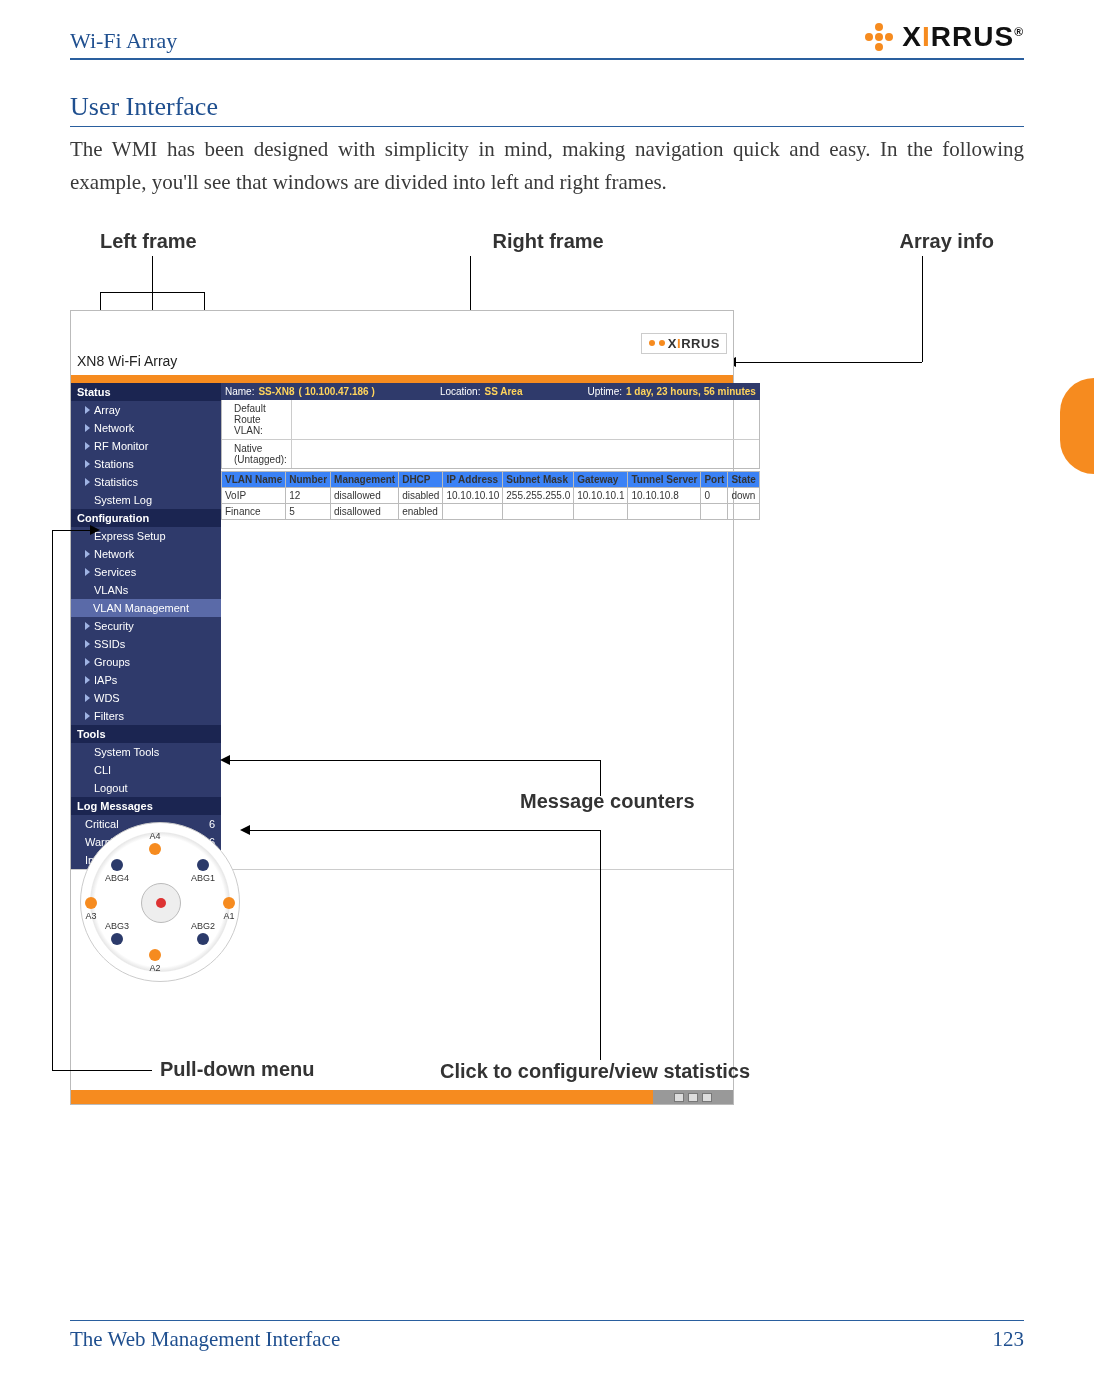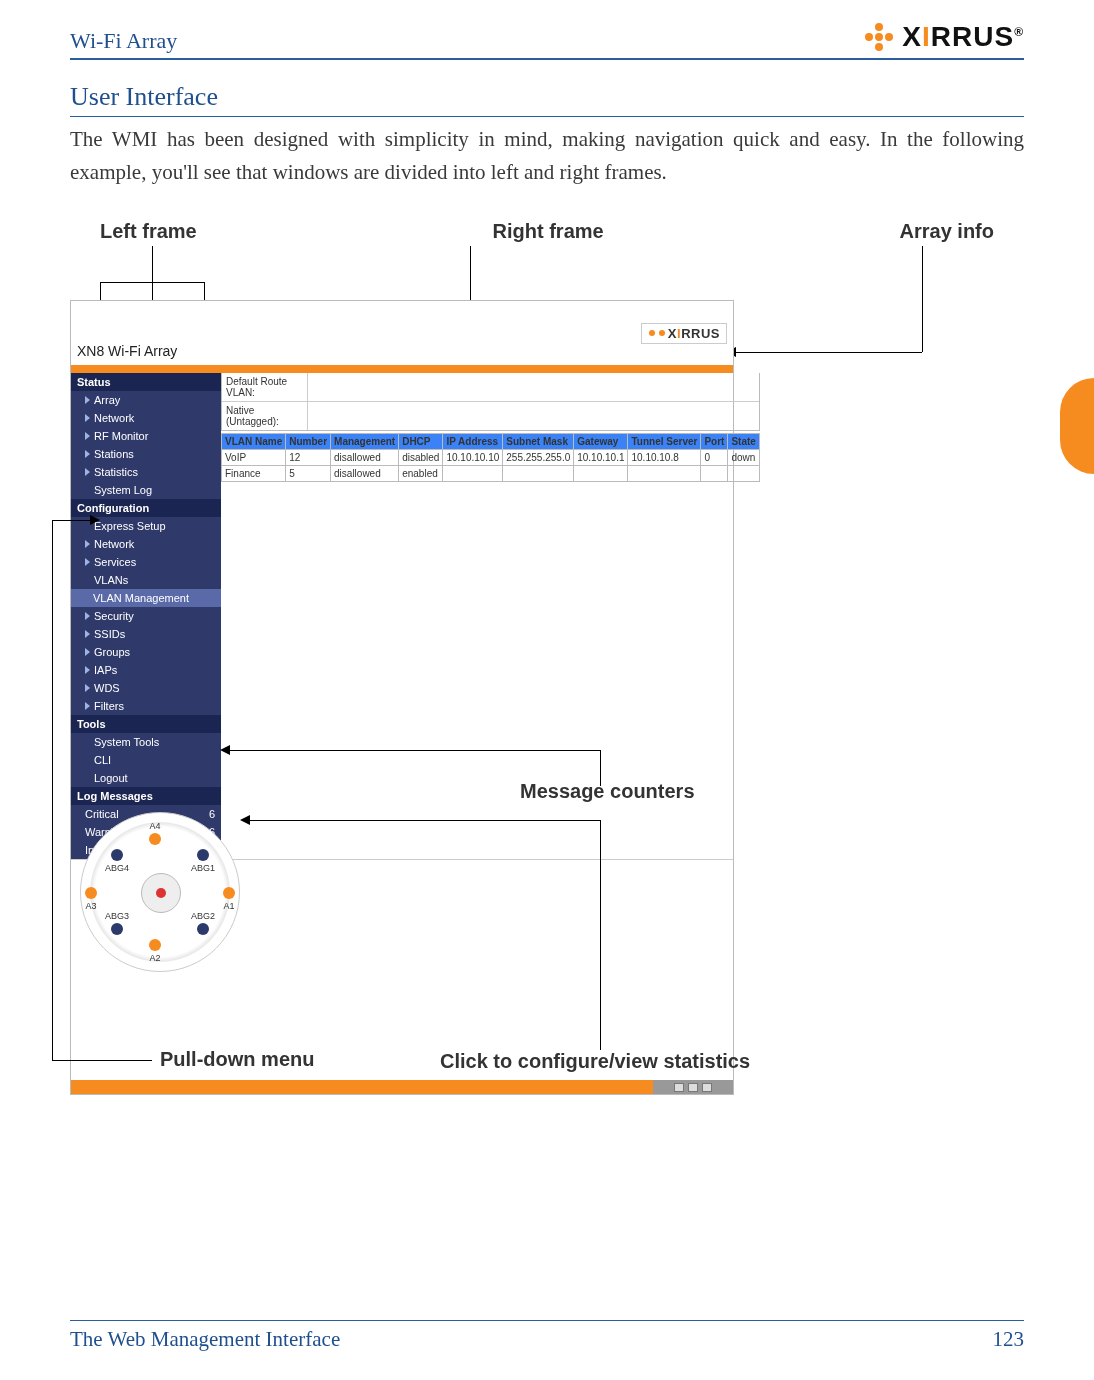--- a/index.html
+++ b/index.html
@@ -57,21 +57,21 @@
   .d1{top:3px;left:13px;}
   .d2{top:13px;left:3px;}
   .d3{top:13px;right:3px;}
   .d4{bottom:3px;left:13px;}
   .dc{top:13px;left:13px;background:#111;}
 
   h2.section{
     color:var(--accent);
     font-size:26px;
     font-weight:500;
-    margin:22px 0 6px 0;
+    margin:32px 0 6px 0;
     border-bottom:1px solid var(--rule);
     padding-bottom:4px;
   }
   p.body{
     font-size:21px;
     line-height:1.55;
     margin:6px 0 0 0;
     text-align:justify;
     color:#3a3a3a;
   }
@@ -125,21 +125,21 @@
   .right{flex:1;}
   .infobar{
     background:#2f3a6b;color:#fff;display:flex;font-size:10px;padding:3px 4px;gap:4px;
   }
   .infobar .lbl{color:#fff;}
   .infobar .val{color:#ffd45c;font-weight:700;}
   .infobar .sp{flex:1;}
   .meta{border:1px solid #bbb;border-top:none;}
   .meta-row{display:flex;border-bottom:1px solid #ccc;font-size:10px;}
   .meta-row:last-child{border-bottom:none;}
-  .meta-row .k{width:86px;padding:3px 4px;border-right:1px solid #ccc;}
+  .meta-row .k{width:70px;padding:3px 12px;border-right:1px solid #ccc;}
   .meta-row .v{flex:1;padding:3px 4px;}
   table.vlan{width:100%;border-collapse:collapse;font-size:10px;margin-top:2px;}
   table.vlan th,table.vlan td{border:1px solid #bbb;padding:2px 3px;text-align:left;white-space:nowrap;}
   table.vlan th{background:#3b82f6;font-weight:700;}
   .ss-bottom{border-top:1px solid #ccc;}
   .ss-orange-thick{height:14px;background:var(--orange);display:flex;justify-content:flex-end;}
   .ss-tray{width:80px;background:#999;height:14px;display:flex;align-items:center;justify-content:center;gap:4px;}
   .ss-tray span{display:inline-block;width:10px;height:9px;background:#ddd;border:1px solid #777;}
   .copyright{font-size:10px;color:#888;text-align:right;padding:3px 8px;}
   .ss-fill{height:250px;}
@@ -339,20 +339,31 @@
           <div class="log-row">
               <span>Warning</span>
               <span>6</span>
             </div>
           <div class="log-row">
               <span>Information</span>
               <span>500</span>
             </div>
         </div>
         <div class="right">
+          <div class="infobar">
+            <span class="lbl">Name:</span>
+            <span class="val">SS-XN8</span>
+            <span class="val">( 10.100.47.186 )</span>
+            <span class="sp"></span>
+            <span class="lbl">Location:</span>
+            <span class="val">SS Area</span>
+            <span class="sp"></span>
+            <span class="lbl">Uptime:</span>
+            <span class="val">1 day, 23 hours, 56 minutes</span>
+          </div>
           <div class="meta">
             <div class="meta-row">
                 <div class="k">Default Route VLAN:</div>
                 <div class="v"></div>
               </div>
             <div class="meta-row">
                 <div class="k">Native (Untagged):</div>
                 <div class="v"></div>
               </div>
           </div>

